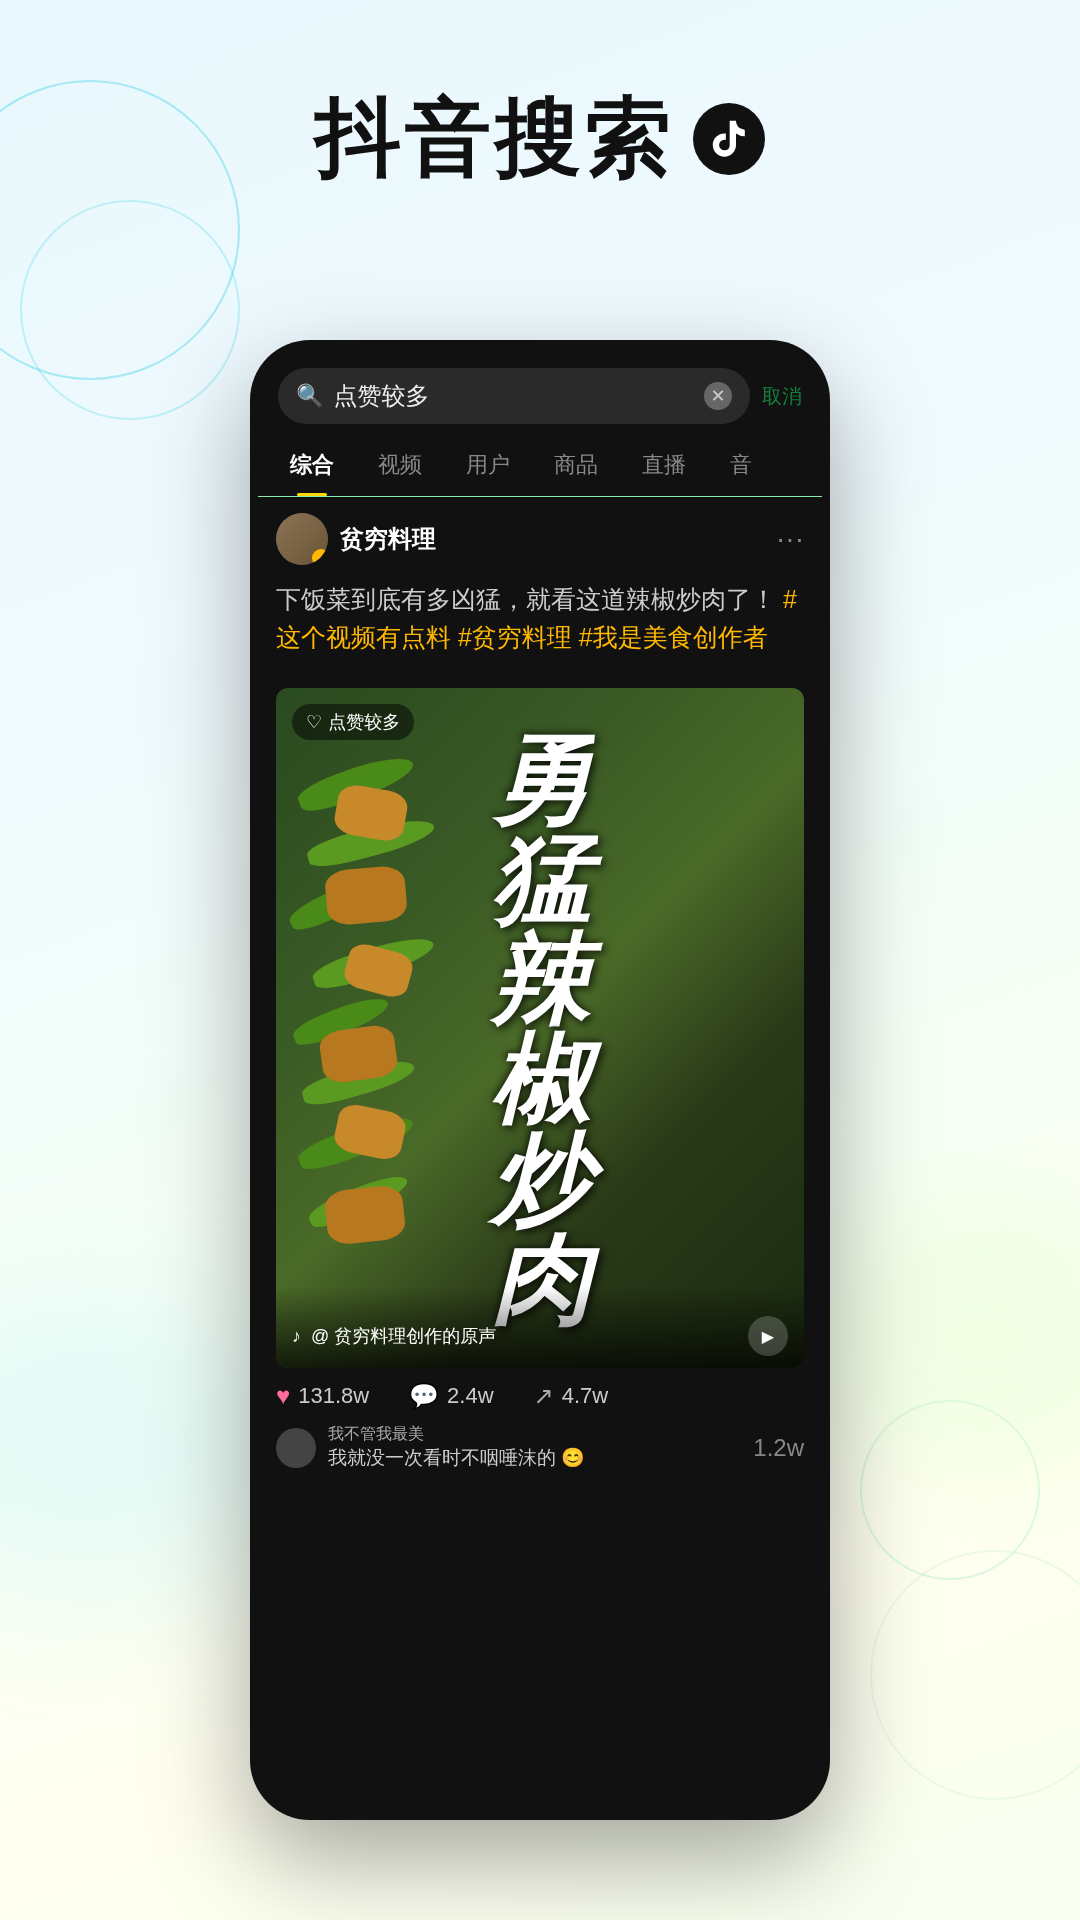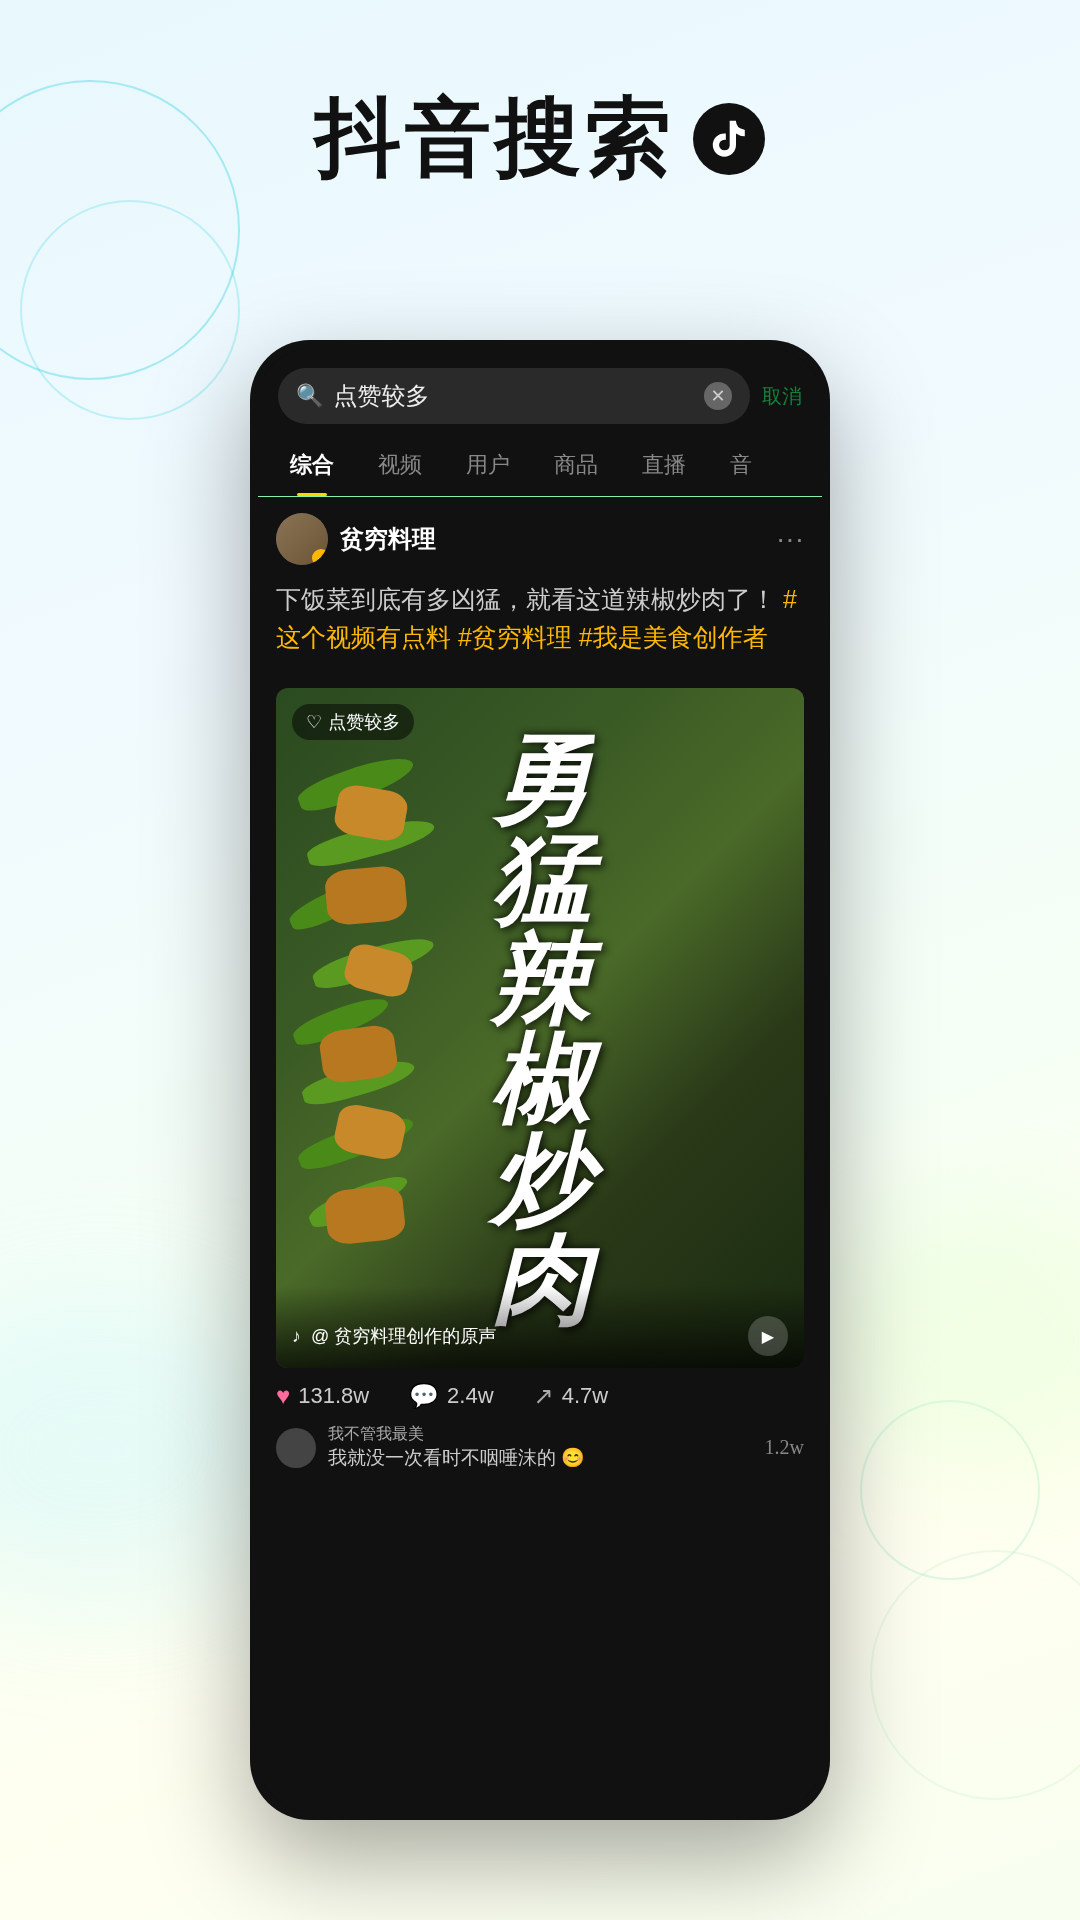--- a/index.html
+++ b/index.html
@@ -398,22 +398,21 @@
     .comment-user {
       color: #aaa;
       font-size: 16px;
     }
     .comment-text {
       color: #ccc;
       font-size: 19px;
     }
     .comment-num {
       color: #888;
-      font-size: 20px;
-      font-family: Liberation Serif, serif;
+      font-size: 24px;
     }
   </style>
 </head>
 <body>
 
 <div class="bg-circle-1"></div>
 <div class="bg-circle-2"></div>
 <div class="bg-circle-3"></div>
 <div class="bg-circle-4"></div>
 <div class="bg-blob"></div>

